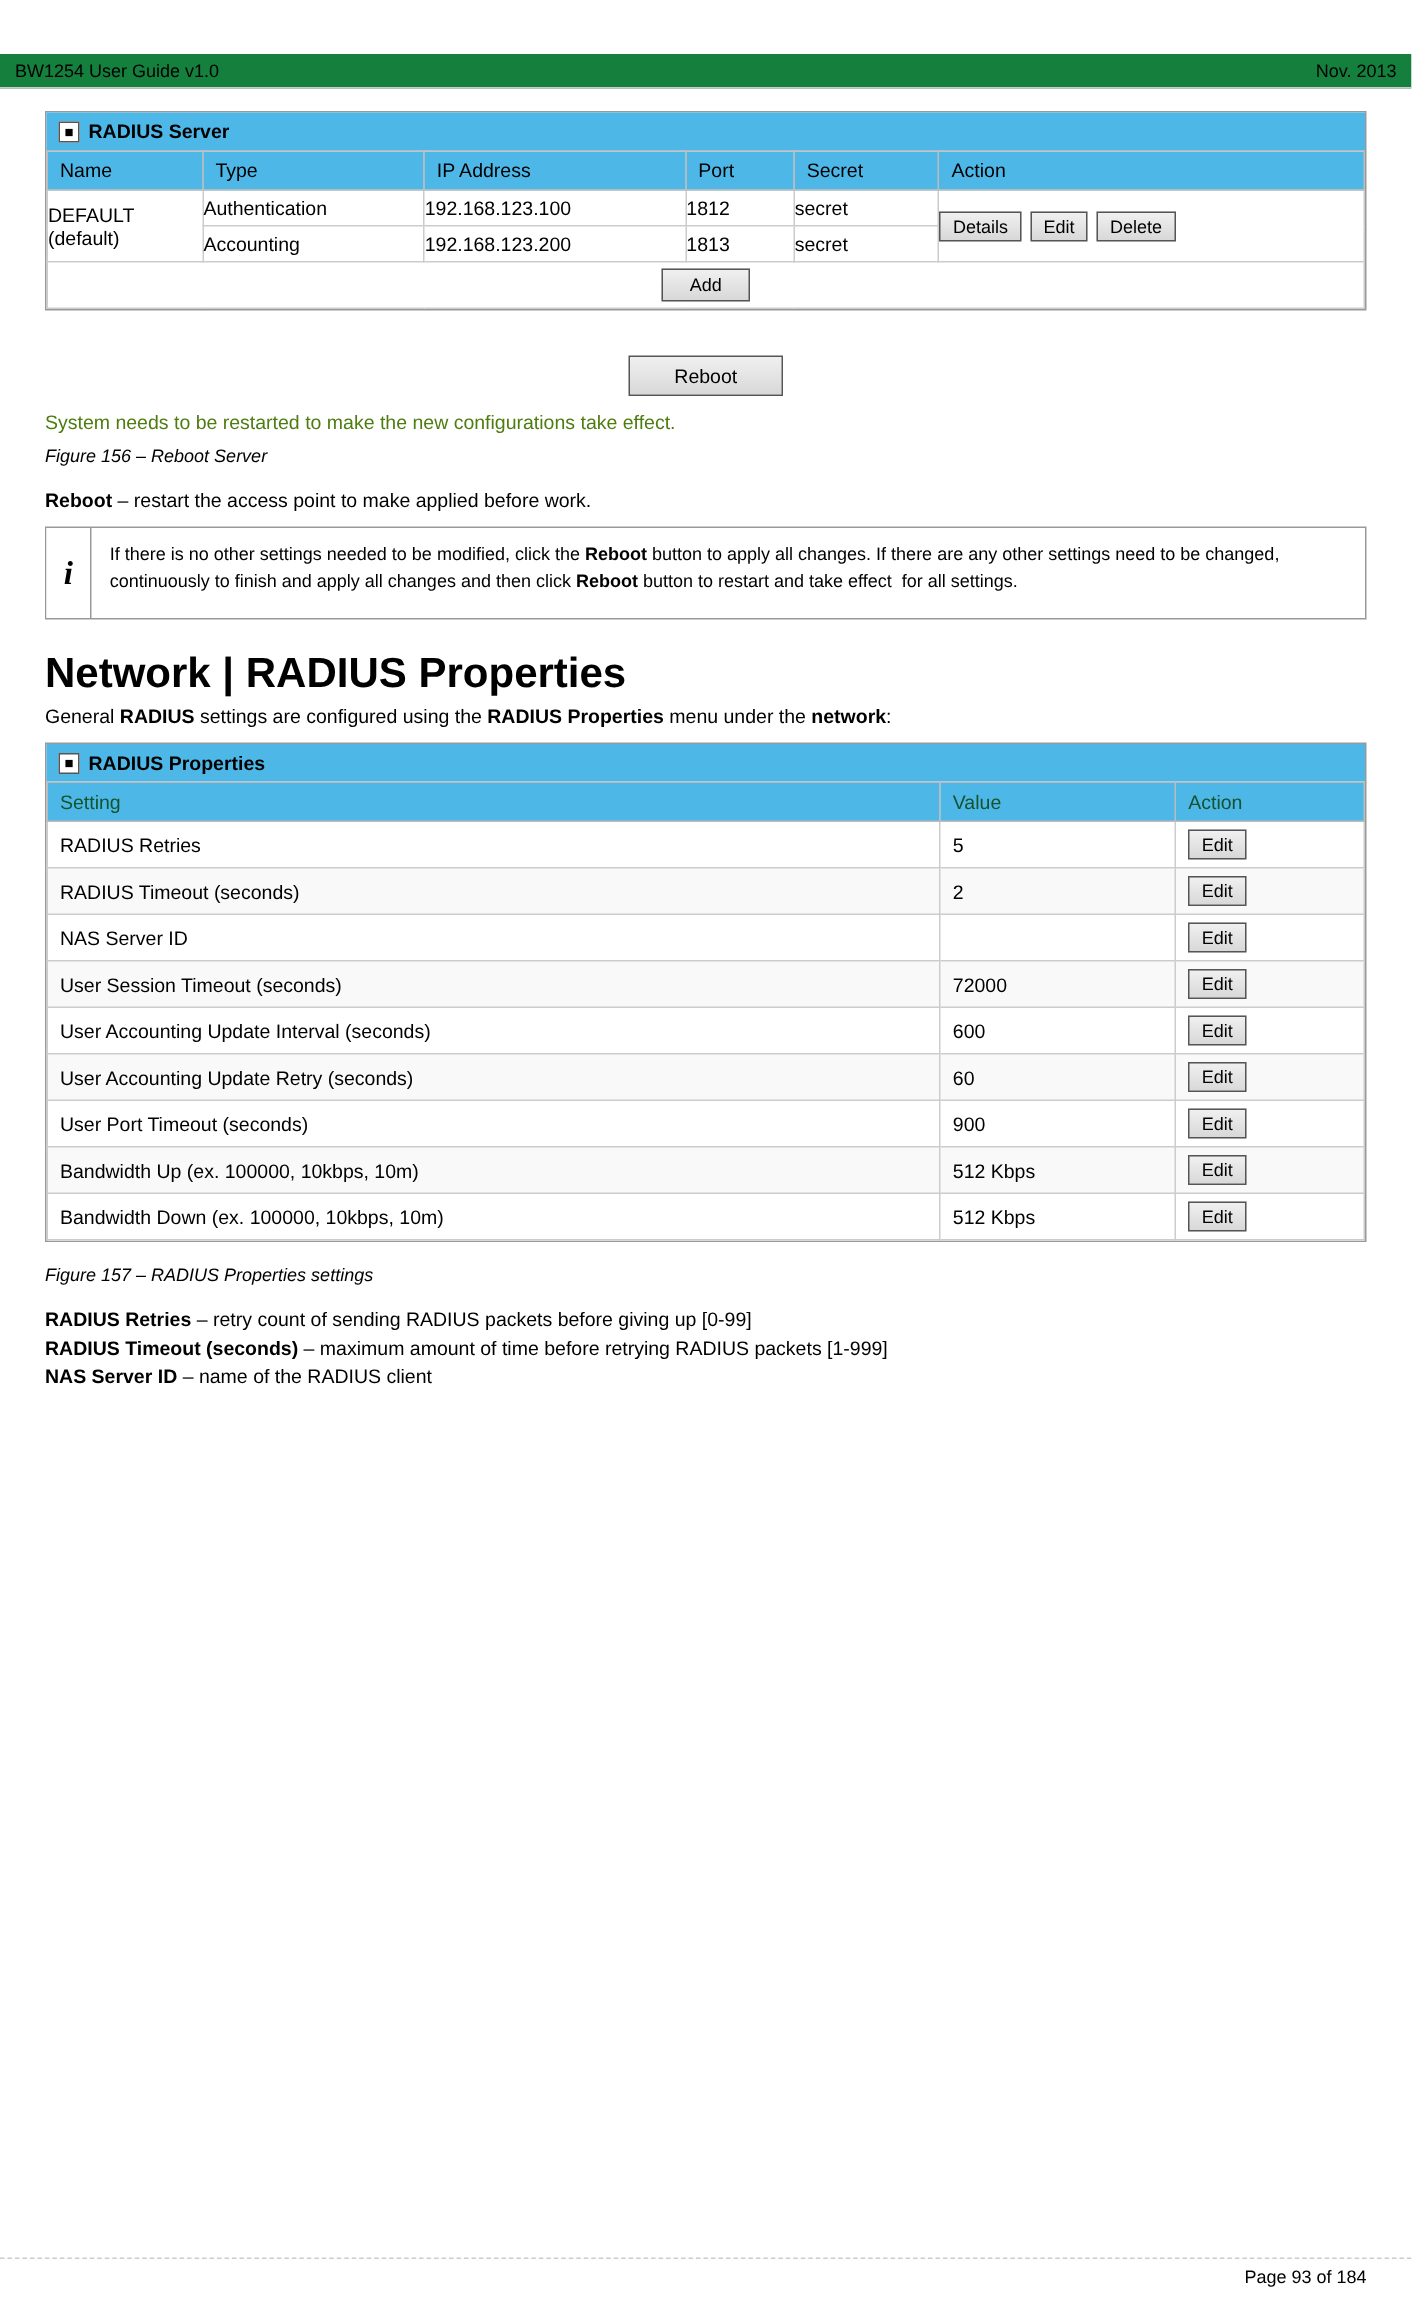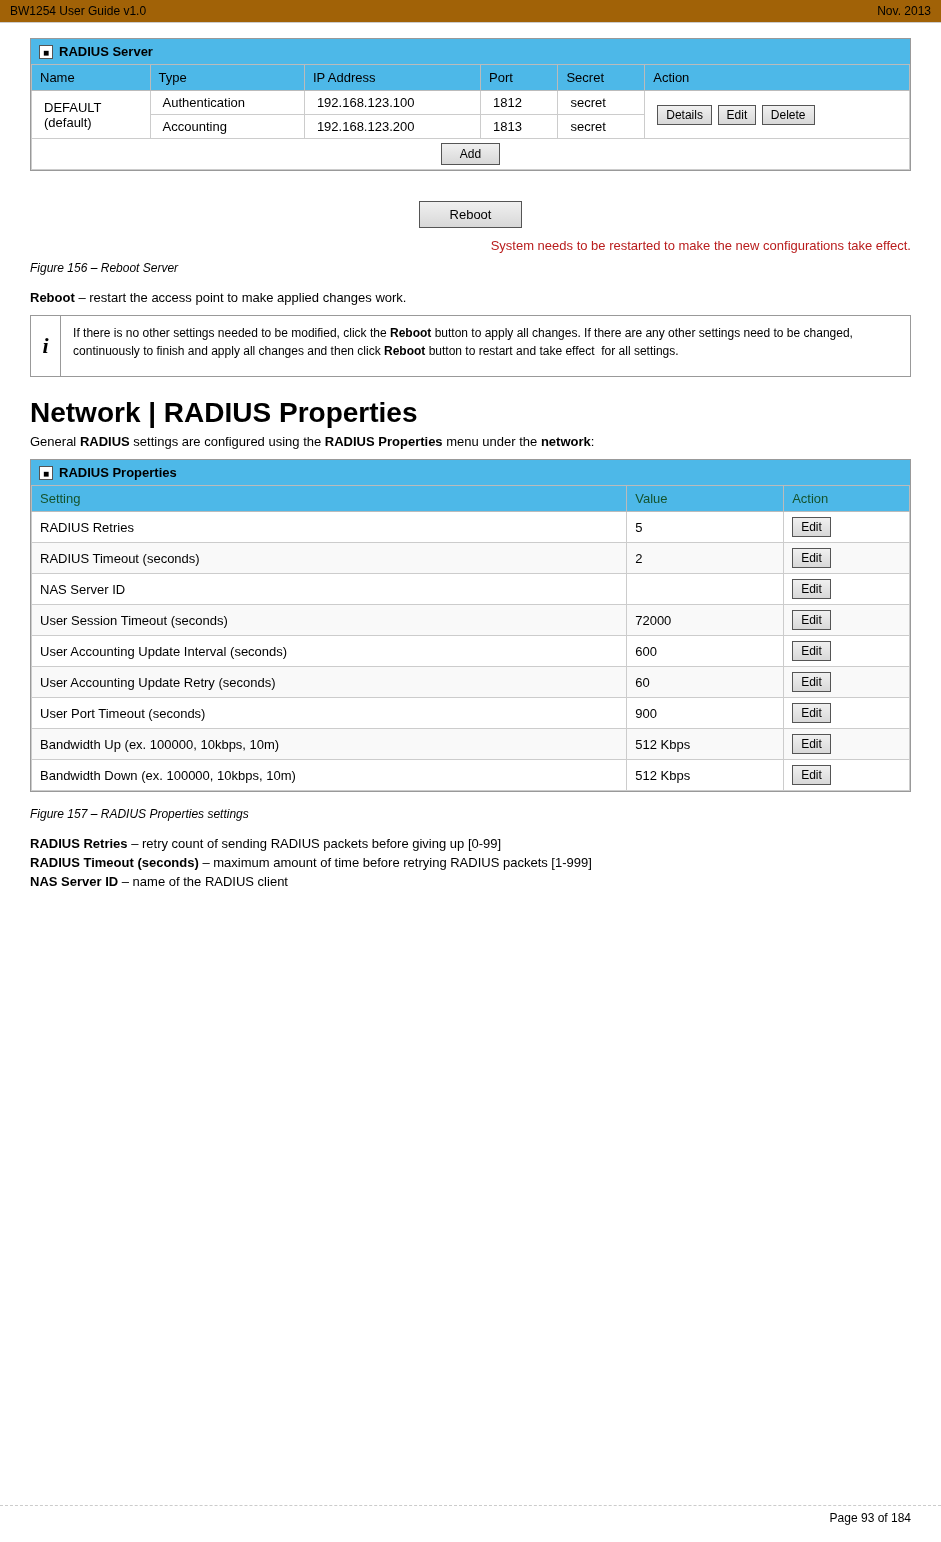--- a/index.html
+++ b/index.html
@@ -11,21 +11,22 @@
       width: 941px;
       min-height: 1542px;
       position: relative;
     }
     .header-bar {
       display: flex;
       justify-content: space-between;
       padding: 4px 10px;
       font-size: 12px;
       border-bottom: 1px solid #ccc;
-      background: #a16207;
+      background: #15803d;
+      margin-top: 36px;
     }
     .content {
       padding: 15px 30px;
     }
 
     
     .panel {
       border: 1px solid #999;
       margin-bottom: 15px;
     }
@@ -55,21 +56,21 @@
     }
     table.data-table th {
       background: #4db8e8;
       color: #000;
       padding: 5px 8px;
       text-align: left;
       border: 1px solid #bbb;
       font-weight: normal;
     }
     table.data-table td {
-      padding: 4px 12px;
+      padding: 4px 0;
       border: 1px solid #ccc;
       vertical-align: middle;
       margin-top: 28px;
     }
     .btn {
       padding: 2px 8px;
       font-size: 12px;
       border: 1px solid #555;
       background: linear-gradient(to bottom, #f0f0f0, #d8d8d8);
       cursor: pointer;
@@ -91,23 +92,23 @@
       margin: 30px 0 10px 0;
     }
     .btn-reboot {
       padding: 5px 30px;
       font-size: 13px;
       border: 1px solid #555;
       background: linear-gradient(to bottom, #f0f0f0, #d8d8d8);
       cursor: pointer;
     }
     .restart-notice {
-      color: #b91c1c;
-      font-size: 13px;
-      text-align: right;
+      color: #4d7c0f;
+      font-size: 13px;
+      text-align: left;
       margin: 8px 0;
     }
     .figure-caption {
       font-size: 12px;
       font-style: italic;
       margin: 5px 0 15px 0;
     }
     .section-text {
       margin: 10px 0;
       font-size: 13px;
@@ -245,21 +246,21 @@
 
   <div class="reboot-section">
     <button class="btn-reboot">Reboot</button>
   </div>
   <div class="restart-notice">System needs to be restarted to make the new configurations take effect.</div>
 
   <div class="figure-caption">Figure 156 – Reboot Server</div>
 
   <div class="section-text">
     <span class="bold">Reboot</span>
-    <span> – restart the access point to make applied changes work.</span>
+    <span> – restart the access point to make applied before work.</span>
   </div>
 
   <div class="info-box">
     <div class="info-icon">i</div>
     <div class="info-text">
       If there is no other settings needed to be modified, click the <span class="bold">Reboot</span> button to apply all changes. If there are any other settings need to be changed, continuously to finish and apply all changes and then click <span class="bold">Reboot</span> button to restart and take effect&nbsp; for all settings.
     </div>
   </div>
 
   <div class="section-heading">Network | RADIUS Properties</div>

